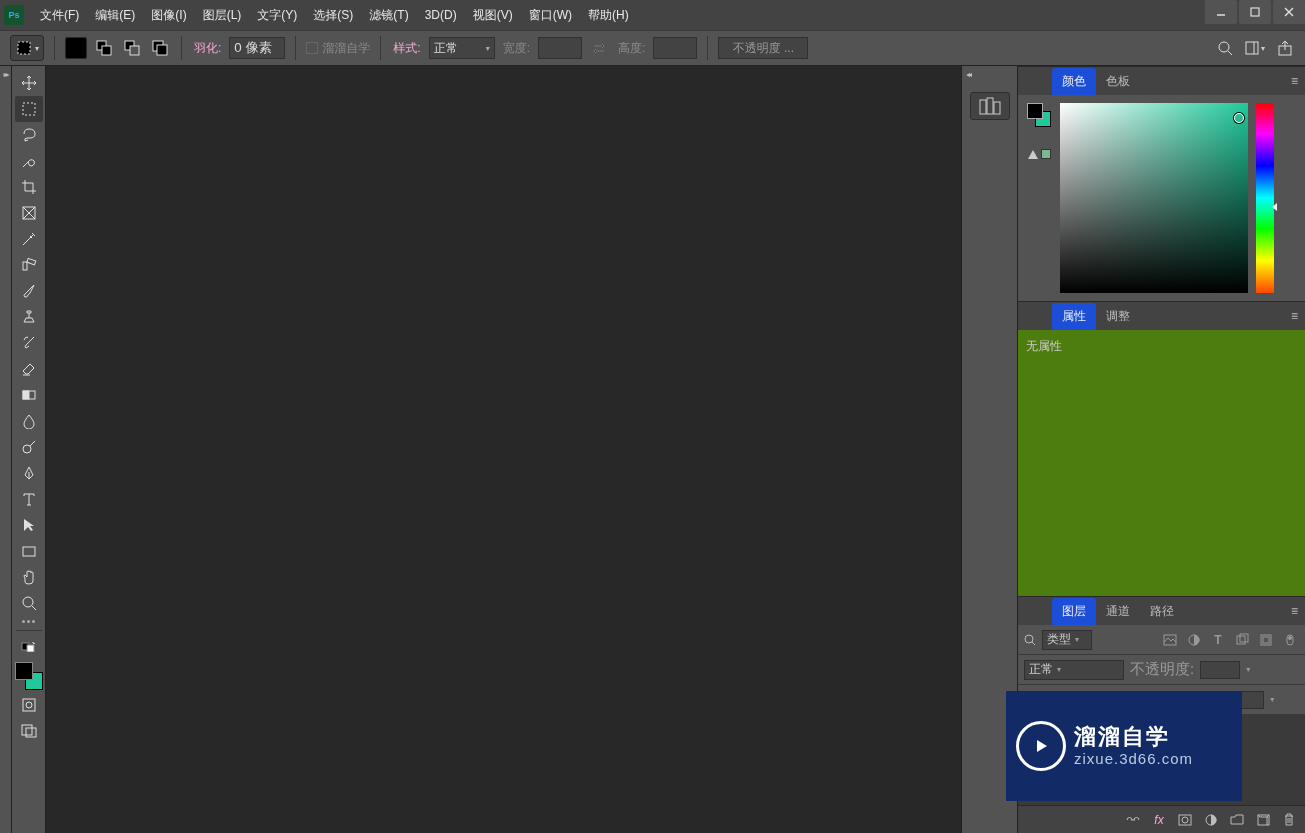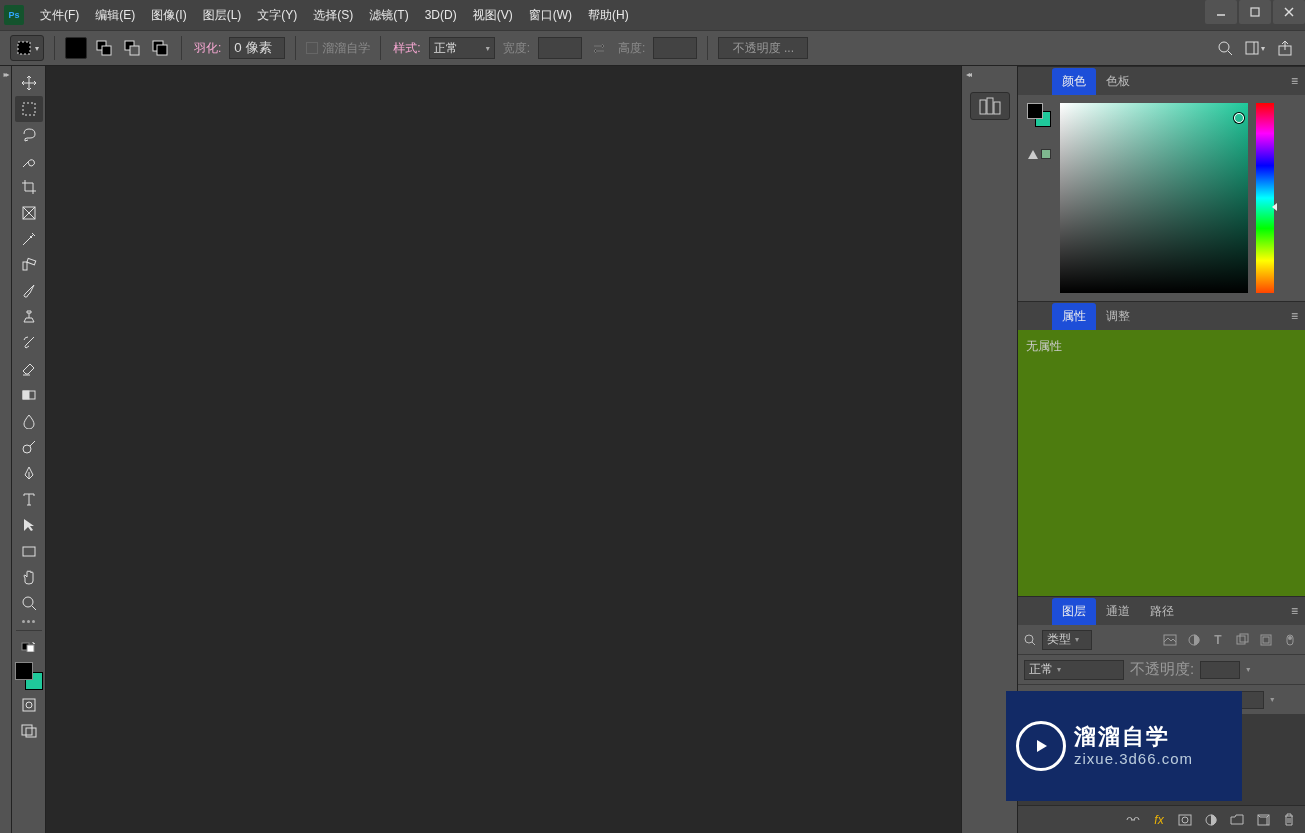--- a/index.html
+++ b/index.html
@@ -91,21 +91,21 @@
 .layers-row .mini{ width:18px; height:18px; display:flex;align-items:center;justify-content:center; cursor:pointer; color:#bbb;}
 .layers-row .lbl{ color:#9a9a9a; font-size:15px;}
 .layers-row input{ width:40px; height:18px; background:#434343; border:1px solid #303030; color:#ccc; padding:0 3px;}
 .layers-list{ flex:1; background:#3a3a3a; min-height:90px; position:relative;}
 .watermark{ position:absolute; bottom:4px; left:-12px; width:236px; height:110px; background:#122a66; display:flex; align-items:center; gap:8px; padding:8px 10px; color:#fff;}
 .wm-logo{ width:50px; height:50px; border:3px solid #fff; border-radius:50%; display:flex; align-items:center; justify-content:center;}
 .wm-txt{ display:flex; flex-direction:column; line-height:1.2;}
 .wm-txt .big{ font-size:22px; font-weight:bold; letter-spacing:2px;}
 .wm-txt .small{ font-size:15px; letter-spacing:1px; color:#bcd;}
 .layers-footer{ height:28px; display:flex; align-items:center; justify-content:flex-end; gap:10px; padding:0 8px; background:#434343; border-top:1px solid #2a2a2a;}
-.lf-ic{ width:16px;height:16px; display:flex;align-items:center;justify-content:center; cursor:pointer; color:#eab308;}
+.lf-ic{ width:16px;height:16px; display:flex;align-items:center;justify-content:center; cursor:pointer; color:#f9a8d4;}
 
 svg{display:block;}
 </style>
 </head>
 <body>
 
 <div class="menubar">
   <div class="ps-logo">Ps</div>
   <div class="menu-item">文件(F)</div>
   <div class="menu-item">编辑(E)</div>

